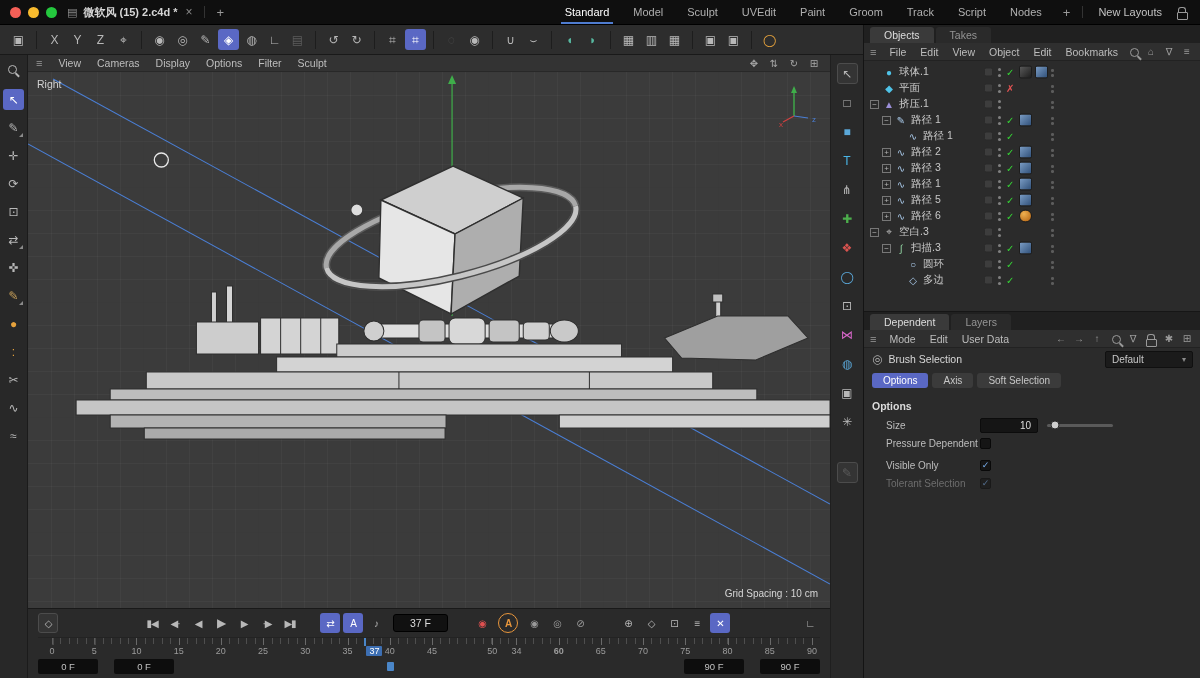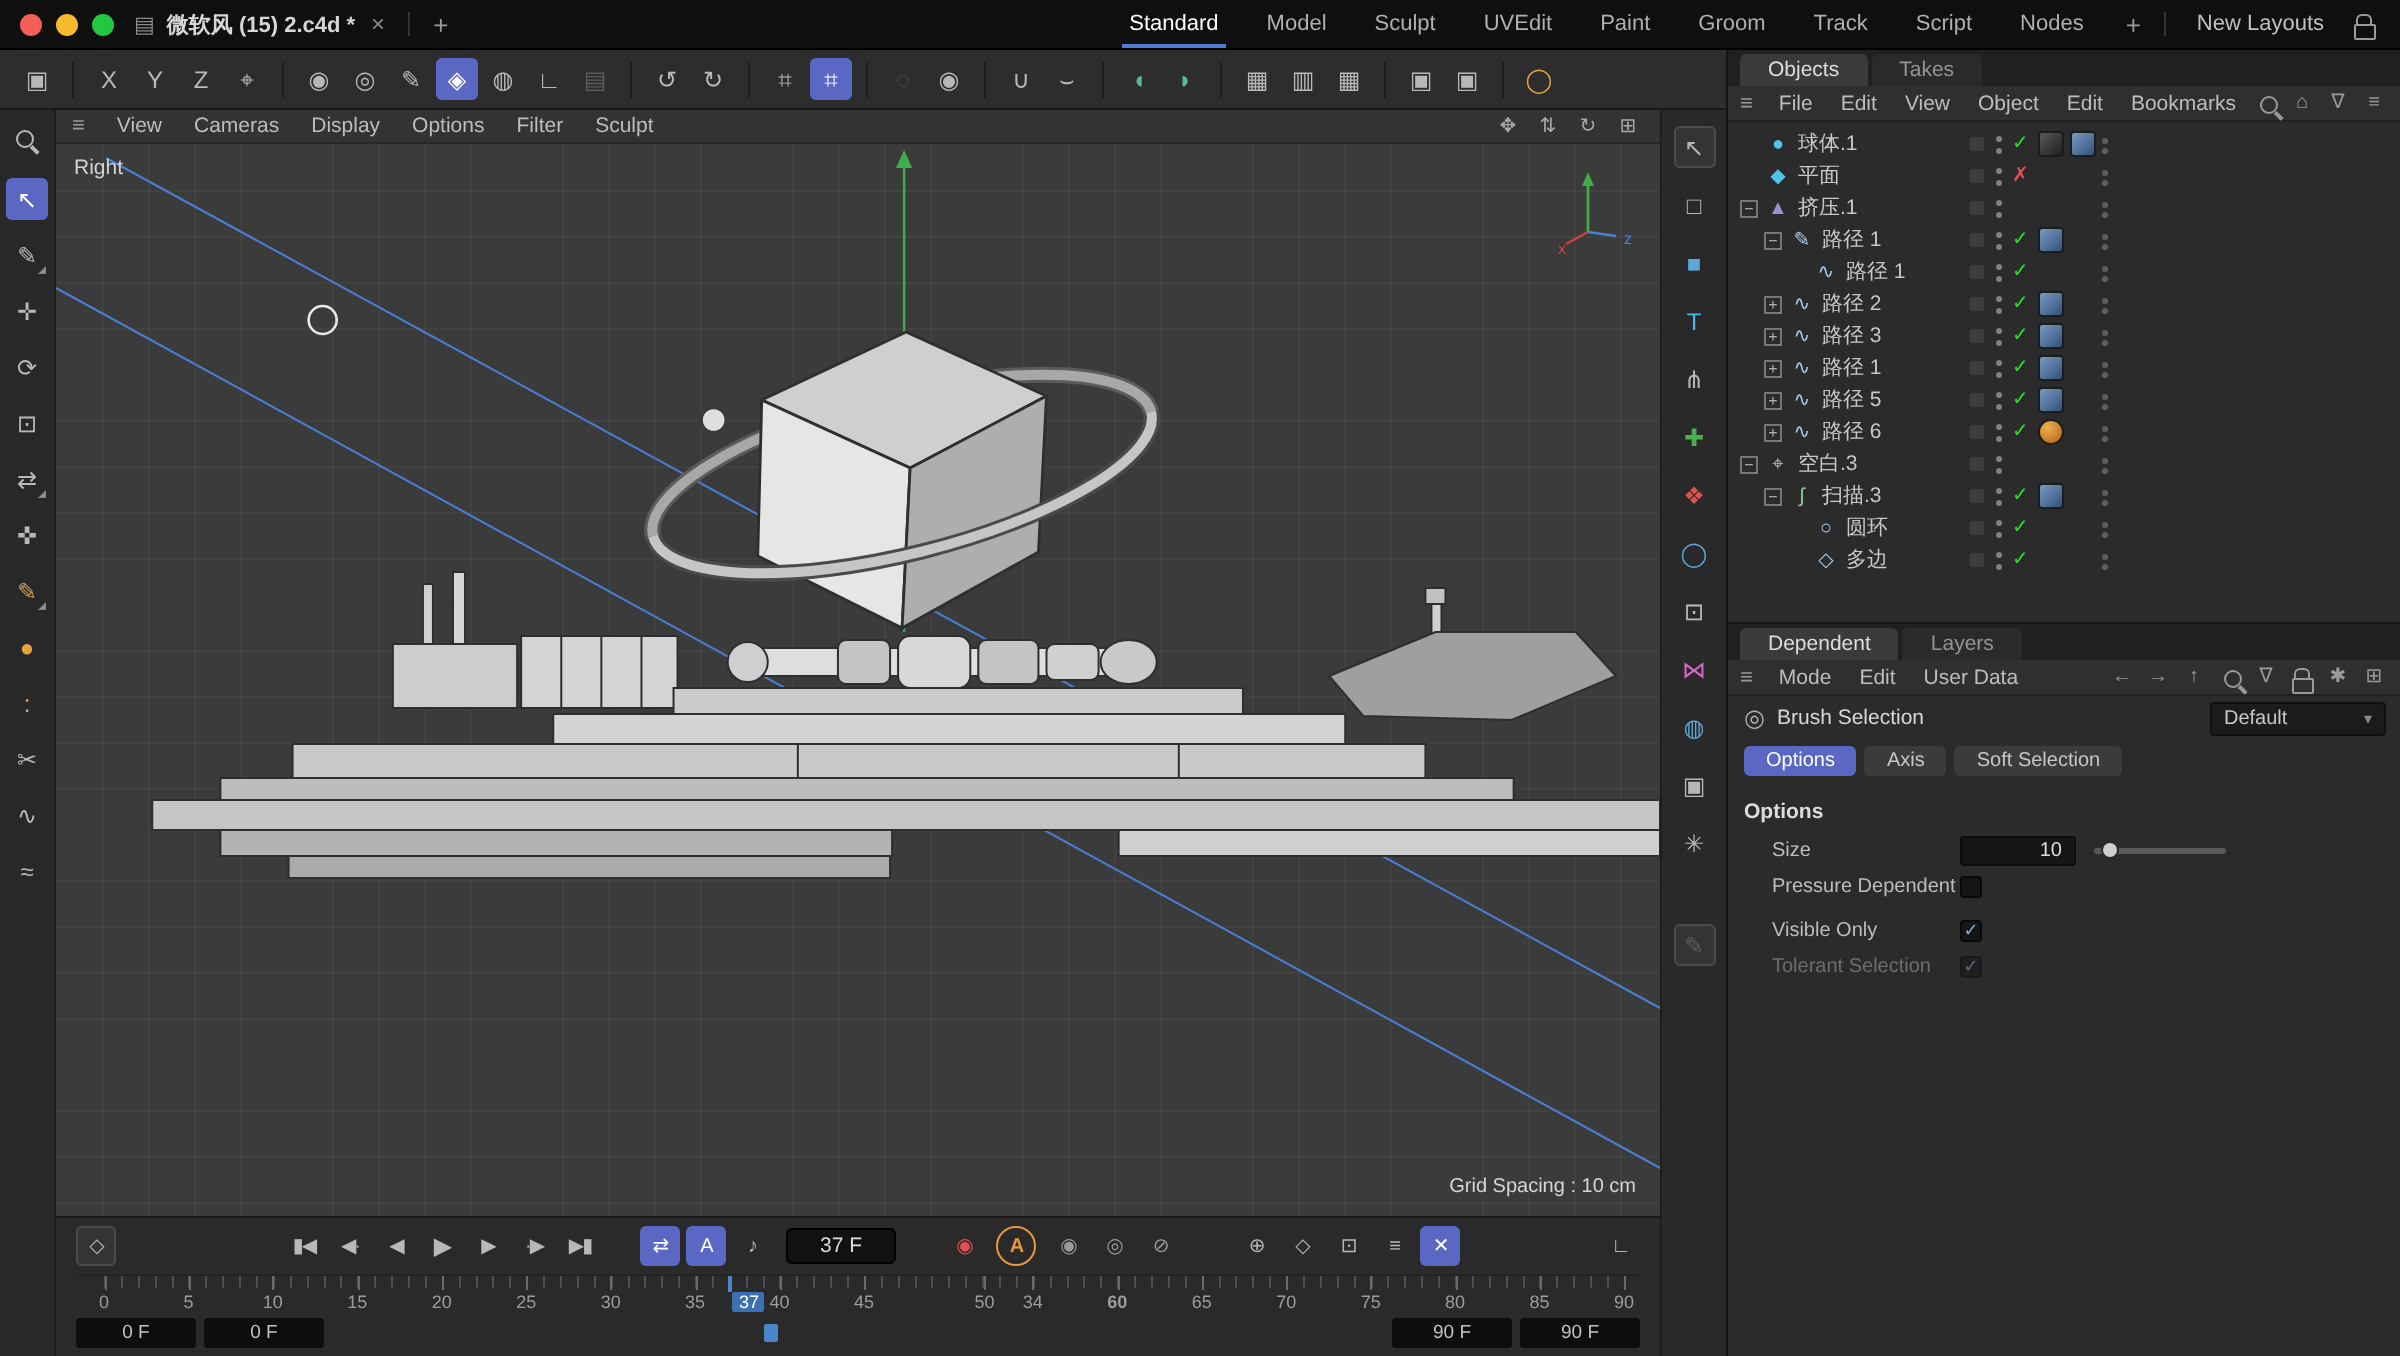--- a/index.html
+++ b/index.html
@@ -84,21 +84,21 @@
   .frame-box{background:#111;border:1px solid #000;color:#ddd;padding:2px 16px;border-radius:3px;font-size:10.5px;margin:0 4px}
   .tl-spacer{flex:1}
   .tl-ruler{flex:0 0 20px;position:relative;margin:0 10px;border-top:1px solid #232323}
   .ruler-inner{position:absolute;left:14px;right:8px;top:0;bottom:0}
   .tick-strip{position:absolute;left:0;right:0;top:0;height:6px;
     background:repeating-linear-gradient(90deg,#4e4e4e 0 1px,transparent 1px 1.111%)}
   .ruler-num{position:absolute;top:8px;transform:translateX(-50%);font-size:9px;color:#9c9c9c}
   .ruler-num::before{content:'';position:absolute;top:-8px;left:50%;width:1px;height:7px;background:#6a6a6a}
   .playhead{position:absolute;top:0;width:2px;height:8px;background:#4a86c8;z-index:2}
   .playhead-label{position:absolute;top:8px;transform:translateX(2px);background:#3d6fb3;color:#fff;font-size:9px;padding:0 3px;border-radius:1px;z-index:2}
-  .tl-bounds{flex:0 0 18px;display:flex;align-items:center;padding:0 10px;gap:4px}
+  .tl-bounds{flex:0 0 18px;display:flex;align-items:center;padding:0 10px;gap:16px}
   .bound-box{background:#0d0d0d;border-radius:2px;color:#c2c2c2;font-size:9.5px;width:60px;text-align:center;padding:2px 0}
   .range-strip{flex:1;position:relative;height:12px}
   .range-marker{position:absolute;top:2px;width:7px;height:9px;background:#4a86c8;border-radius:1px}
 
   
   .right-panel{flex:0 0 337px;background:#2b2b2b;border-left:1px solid #141414;display:flex;flex-direction:column;min-height:0}
   .objects-panel{flex:0 0 287px;display:flex;flex-direction:column;border-bottom:1px solid #161616;min-height:0}
   .attributes-panel{flex:1;display:flex;flex-direction:column;min-height:0}
   .panel-tabs{flex:0 0 18px;background:#202020;display:flex;align-items:flex-end;padding:2px 0 0 6px;gap:2px}
   .panel-tab{padding:2px 14px 2px;font-size:10.5px;color:#949494;background:#2a2a2a;border-radius:3px 3px 0 0}

